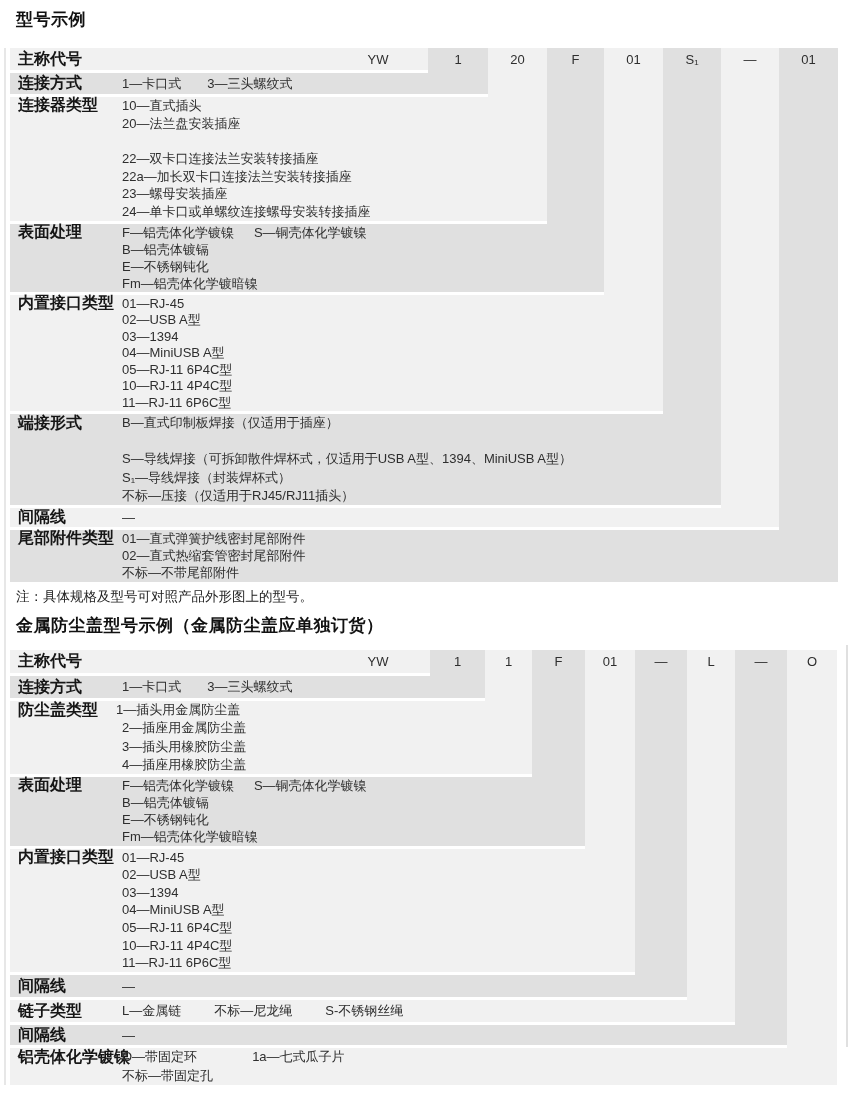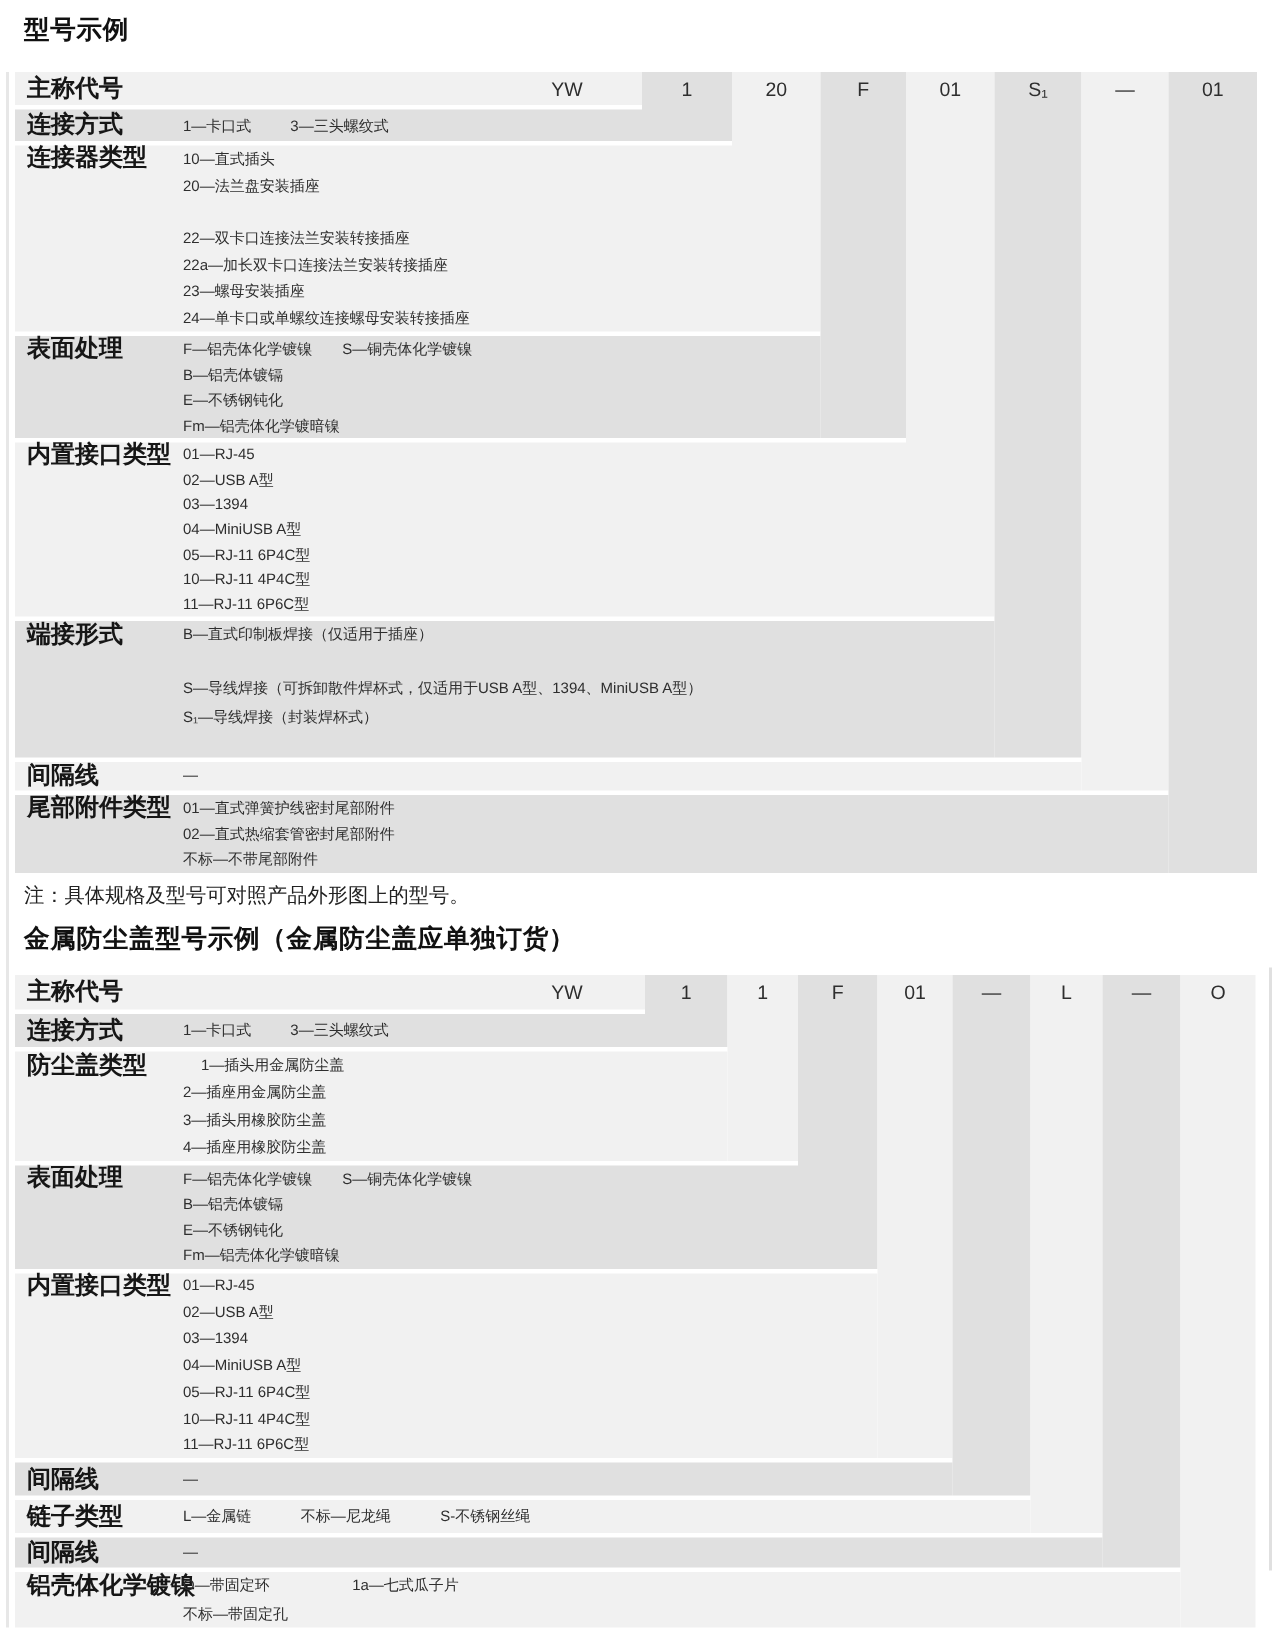--- a/index.html
+++ b/index.html
@@ -11,21 +11,21 @@
   .title {
     position:absolute; font-weight:bold; font-size:17px; color:#111;
     letter-spacing:0.5px; white-space:nowrap; z-index:3;
   }
   .note { position:absolute; font-size:13.5px; color:#222; white-space:nowrap; z-index:3; }
   .lbl {
     position:absolute; font-weight:bold; font-size:16px; color:#161616;
     white-space:nowrap; z-index:3; display:flex; align-items:center;
   }
   .line {
-    position:absolute; font-size:10px; color:#2e2e2e; white-space:nowrap;
+    position:absolute; font-size:13px; color:#2e2e2e; white-space:nowrap;
     z-index:3; display:flex; align-items:center;
   }
   .seg { display:inline-block; }
   .code {
     position:absolute; font-size:13px; color:#2e2e2e; transform:translateX(-50%);
     z-index:3; display:flex; align-items:center; white-space:nowrap;
   }
 </style>
 </head>
 <body>
@@ -121,20 +121,23 @@
     <div class="lbl" style="left: 18px; top: 414px; height: 18.2px;">端接形式</div>
     <div class="line" style="left: 122px; top: 414px; height: 18.2px;">
       <span class="seg">B—直式印制板焊接（仅适用于插座）</span>
     </div>
     <div class="line" style="left: 122px; top: 450.4px; height: 18.2px;">
       <span class="seg">S—导线焊接（可拆卸散件焊杯式，仅适用于USB A型、1394、MiniUSB A型）</span>
     </div>
     <div class="line" style="left: 122px; top: 468.6px; height: 18.2px;">
       <span class="seg">S₁—导线焊接（封装焊杯式）</span>
     </div>
+    <div class="line" style="left: 122px; top: 486.8px; height: 18.2px;">
+      <span class="seg">不标—压接（仅适用于RJ45/RJ11插头）</span>
+    </div>
     <div class="band" style="left: 10px; top: 508px; width: 711px; height: 19px; background: rgb(241, 241, 241);"></div>
     <div class="lbl" style="left: 18px; top: 508px; height: 19px;">间隔线</div>
     <div class="line" style="left: 122px; top: 508px; height: 19px;">
       <span class="seg">—</span>
     </div>
     <div class="band" style="left: 10px; top: 530px; width: 769px; height: 52px; background: rgb(224, 224, 224);"></div>
     <div class="lbl" style="left: 18px; top: 530px; height: 17.3333px;">尾部附件类型</div>
     <div class="line" style="left: 122px; top: 530px; height: 17.3333px;">
       <span class="seg">01—直式弹簧护线密封尾部附件</span>
     </div>
@@ -164,21 +167,21 @@
     <div class="code" style="left: 761px; top: 650px; height: 23px;">—</div>
     <div class="code" style="left: 812px; top: 650px; height: 23px;">O</div>
     <div class="band" style="left: 10px; top: 676px; width: 420px; height: 22px; background: rgb(224, 224, 224);"></div>
     <div class="lbl" style="left: 18px; top: 676px; height: 22px;">连接方式</div>
     <div class="line" style="left: 122px; top: 676px; height: 22px;">
       <span class="seg" style="margin-right: 26px;">1—卡口式</span>
       <span class="seg">3—三头螺纹式</span>
     </div>
     <div class="band" style="left: 10px; top: 701px; width: 475px; height: 73px; background: rgb(241, 241, 241);"></div>
     <div class="lbl" style="left: 18px; top: 701px; height: 18.25px;">防尘盖类型</div>
-    <div class="line" style="left: 134px; top: 701px; height: 18.25px;">
+    <div class="line" style="left: 116px; top: 701px; height: 18.25px;">
       <span class="seg">1—插头用金属防尘盖</span>
     </div>
     <div class="line" style="left: 122px; top: 719.25px; height: 18.25px;">
       <span class="seg">2—插座用金属防尘盖</span>
     </div>
     <div class="line" style="left: 122px; top: 737.5px; height: 18.25px;">
       <span class="seg">3—插头用橡胶防尘盖</span>
     </div>
     <div class="line" style="left: 122px; top: 755.75px; height: 18.25px;">
       <span class="seg">4—插座用橡胶防尘盖</span>

